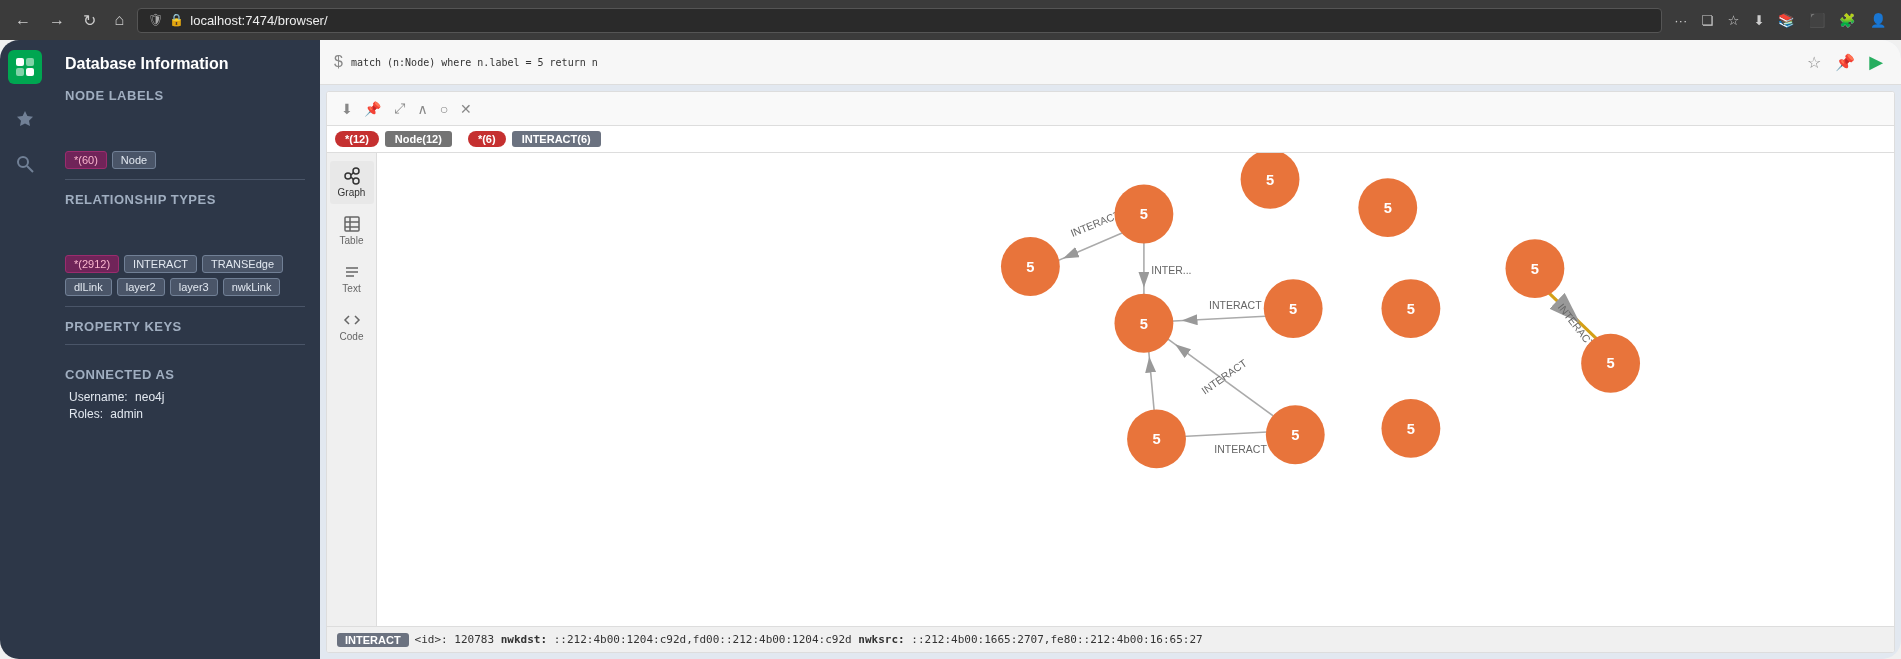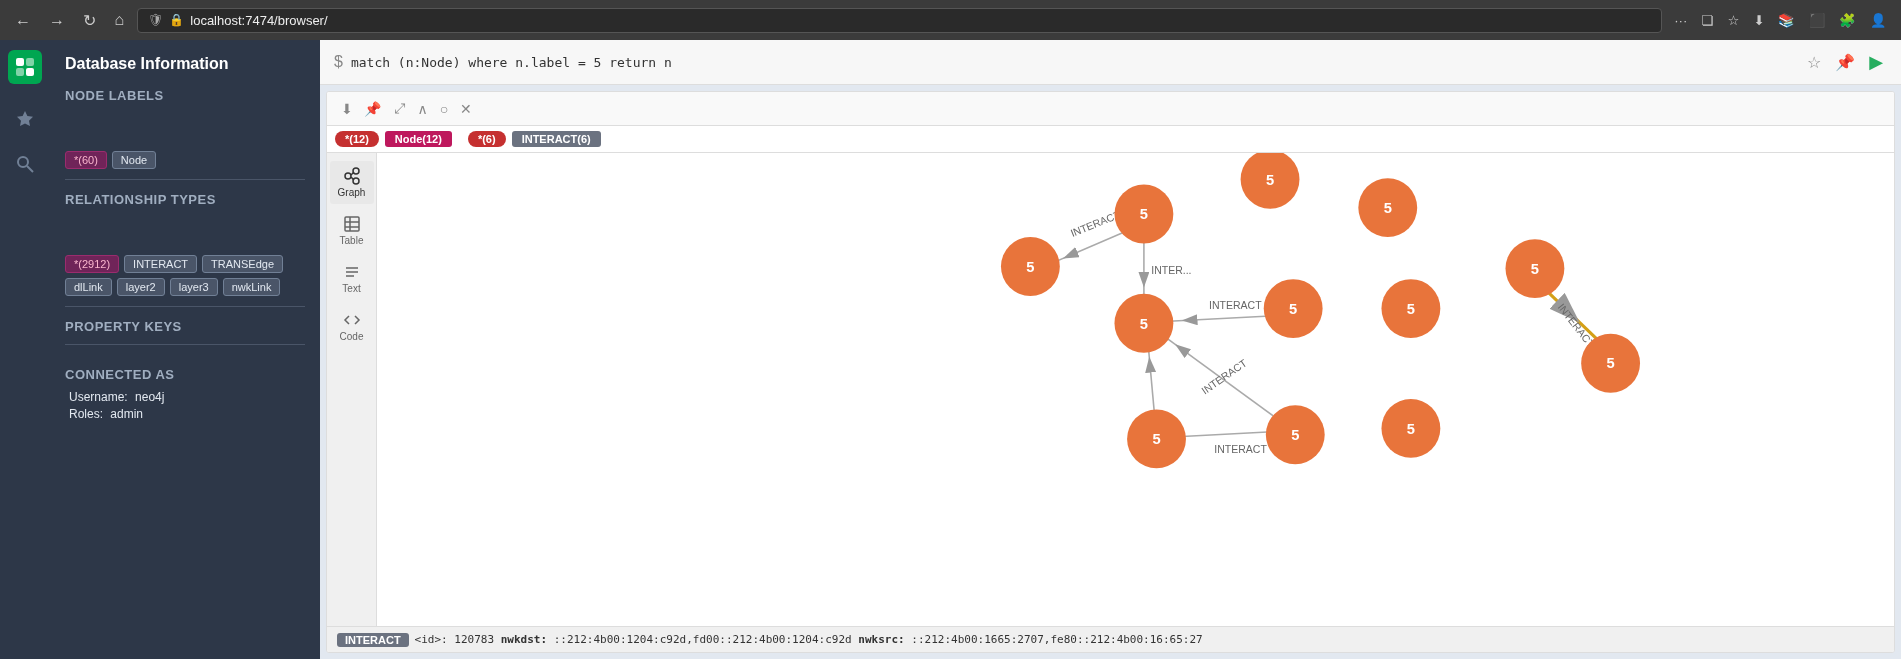--- a/index.html
+++ b/index.html
@@ -39,20 +39,21 @@
     }
     .browser-action-btn {
       background: none; border: none; color: #ccc; cursor: pointer; padding: 2px 4px;
     }
 
     
     .app-container {
       display: flex;
       flex: 1;
       overflow: hidden;
+      border-radius: 19px;
     }
 
     
     .icon-sidebar {
       width: 50px;
       background: #2d3748;
       display: flex;
       flex-direction: column;
       align-items: center;
       padding: 10px 0;
@@ -161,21 +162,21 @@
     .query-prompt {
       color: #888;
       font-size: 16px;
       font-weight: 300;
     }
     .query-input {
       flex: 1;
       background: none;
       border: none;
       outline: none;
-      font-size: 13px;
+      font-size: 10px;
       color: #333;
       font-family: monospace;
     }
     .query-actions {
       display: flex;
       gap: 6px;
       align-items: center;
     }
     .query-action-btn {
       background: none;
@@ -238,21 +239,21 @@
       flex-shrink: 0;
     }
     .result-badge {
       border-radius: 10px;
       padding: 2px 10px;
       font-size: 11px;
       font-weight: 600;
       cursor: pointer;
     }
     .badge-pink { background: #c53030; color: #fff; }
-    .badge-gray { background: #be185d; color: #fff; border-radius: 3px; padding: 2px 10px; font-size: 11px; }
+    .badge-gray { background: #737373; color: #fff; border-radius: 3px; padding: 2px 10px; font-size: 11px; }
     .badge-interact { background: #6b7280; color: #fff; border-radius: 3px; padding: 2px 10px; font-size: 11px; }
 
     
     .view-switcher {
       width: 50px;
       background: #f0f0f0;
       border-right: 1px solid #ddd;
       display: flex;
       flex-direction: column;
       align-items: center;

